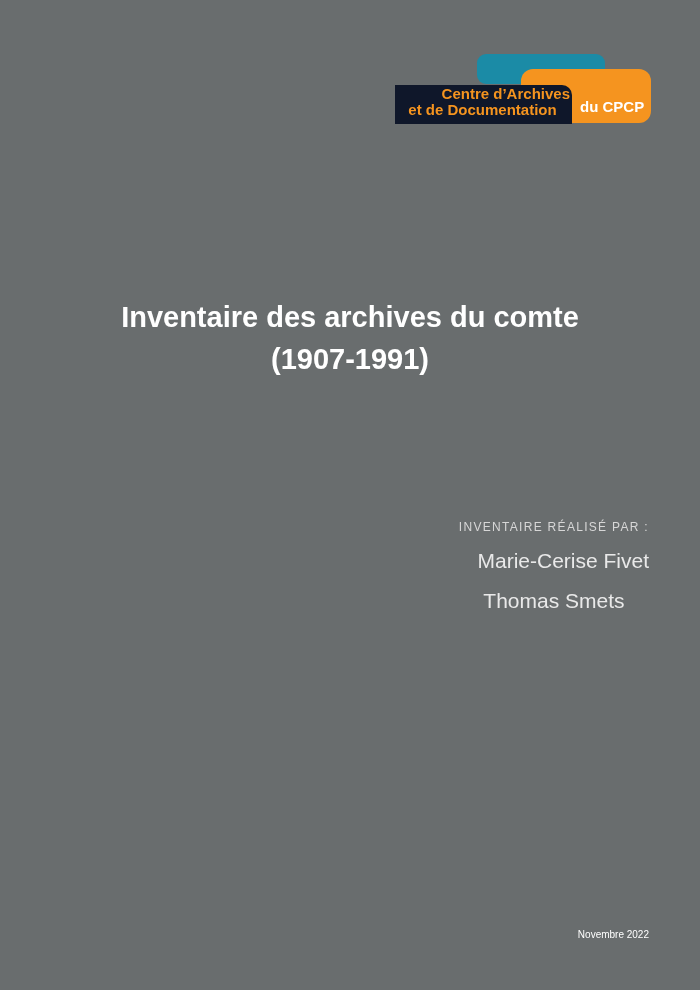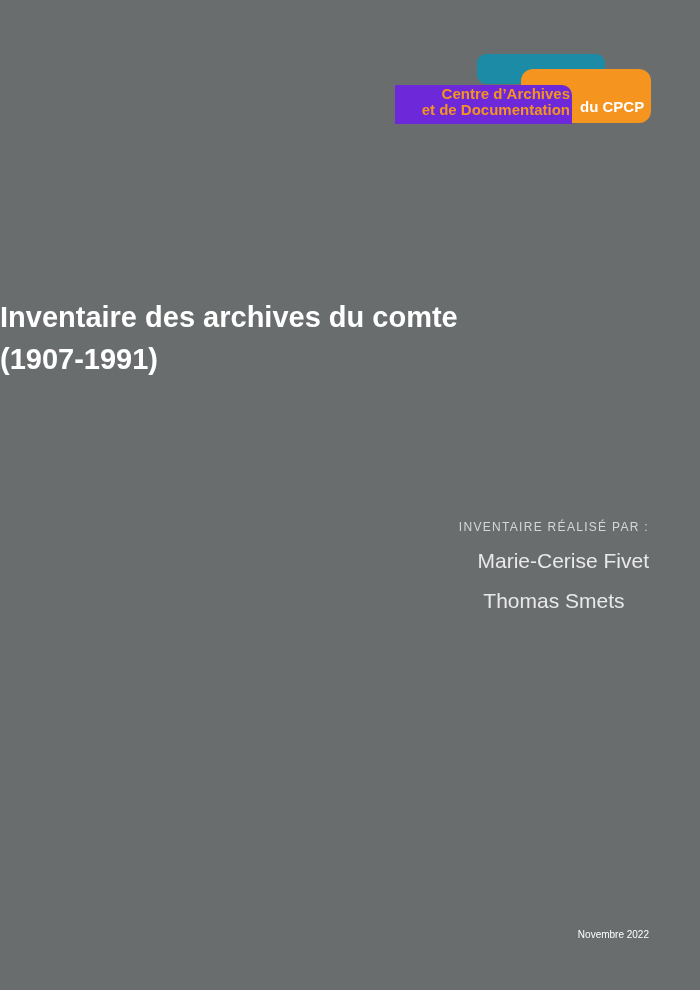--- a/index.html
+++ b/index.html
@@ -59,20 +59,21 @@
     font-weight: bold;
     line-height: 16px;
     white-space: nowrap;
   }
 
   
   .title-block {
     position: absolute;
     left: 0; right: 0;
     top: 296px;
+    text-align: center;
     color: #ffffff;
     font-weight: bold;
     font-size: 29px;
     line-height: 42px;
   }
 
   
   .credits {
     position: absolute;
     right: 51px;
@@ -104,23 +105,23 @@
   }
 </style>
 </head>
 <body style="background: rgb(105, 109, 110);">
 
 <div class="page">
 
   <div class="logo">
     <div class="logo-teal" style="background: rgb(27, 139, 166);"></div>
     <div class="logo-orange" style="background: rgb(245, 148, 31);"></div>
-    <div class="logo-textbox" style="background: #6d28d9;">
+    <div class="logo-textbox" style="background: #0f172a;">
       <div class="logo-line" style="color: rgb(245, 148, 31);">Centre d’Archives</div>
-      <div class="logo-line" style="color: rgb(245, 148, 31);">et de Documentation</div>
+      <div class="logo-line" style="color: rgb(245, 148, 31); text-align: center;">et de Documentation</div>
     </div>
     <div class="logo-badge">du CPCP</div>
   </div>
 
   <div class="title-block">
     <div>Inventaire des archives du comte</div>
     <div>(1907-1991)</div>
   </div>
 
   <div class="credits">

